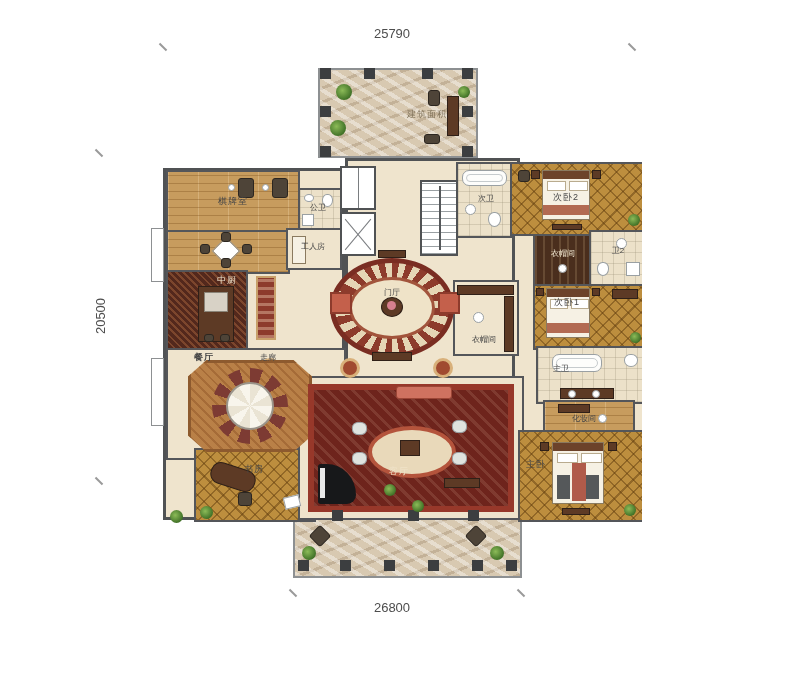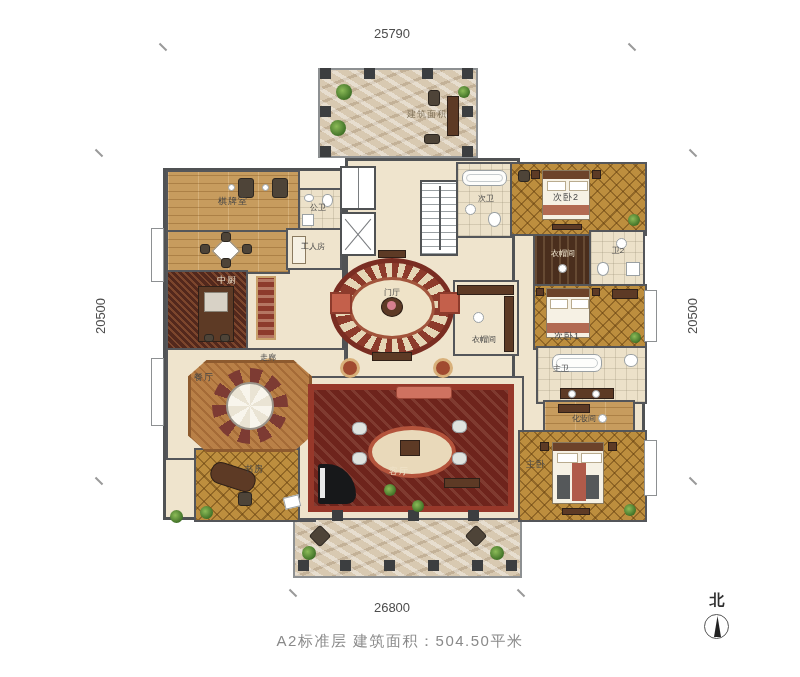--- a/index.html
+++ b/index.html
@@ -1,16 +1,16 @@
 <!DOCTYPE html>
 <html><head>
 <meta charset="utf-8">
 <style>
   html,body{margin:0;padding:0;background:#fff;}
-  #canvas{position:relative;width:800px;height:677px;background:#ffffff;overflow:hidden;
+  #canvas{position:relative;width:642px;height:677px;background:#ffffff;overflow:hidden;
           font-family:"Liberation Sans","DejaVu Sans",sans-serif;border-radius:10px;}
   .abs{position:absolute;box-sizing:border-box;}
   
   .block{position:absolute;box-sizing:border-box;background:#efe4cd;border:3px solid #505254;z-index:1;}
   .room{position:absolute;box-sizing:border-box;outline:2px solid #54565a;z-index:5;}
   .cream{background:#efe4cd;}
   .tile{background:#ece1c9;background-image:
         repeating-linear-gradient(0deg,rgba(150,140,115,.28) 0 1px,transparent 1px 11px),
         repeating-linear-gradient(90deg,rgba(150,140,115,.28) 0 1px,transparent 1px 11px);}
   .wood{background:#c79c5e;background-image:
@@ -102,21 +102,20 @@
   <div class="dim vert" style="left:692px;top:316px;">20500</div>
   <div class="tick" style="left:158px;top:46px;"></div>
   <div class="tick" style="left:627px;top:46px;"></div>
   <div class="tick" style="left:94px;top:152px;"></div>
   <div class="tick" style="left:94px;top:480px;"></div>
   <div class="tick" style="left:688px;top:152px;"></div>
   <div class="tick" style="left:688px;top:480px;"></div>
   <div class="tick" style="left:288px;top:592px;"></div>
   <div class="tick" style="left:516px;top:592px;"></div>
 
-  <div class="caption">A2标准层 建筑面积：504.50平米</div>
   <div class="north-char">北</div>
   <div class="compass"></div>
   <div class="needle"></div>
 
   <div class="stone abs" style="left:318px;top:68px;width:160px;height:90px;"></div>
   <div class="block" style="left:163px;top:168px;width:182px;height:352px;"></div>
   <div class="block" style="left:345px;top:158px;width:175px;height:362px;"></div>
   <div class="block" style="left:512px;top:162px;width:133px;height:358px;"></div>
   <div class="stone abs" style="left:293px;top:518px;width:229px;height:60px;z-index:2;"></div>
 
@@ -289,28 +288,28 @@
   <div class="f chair" style="left:312px;top:528px;width:16px;height:16px;transform:rotate(45deg);"></div>
   <div class="f chair" style="left:468px;top:528px;width:16px;height:16px;transform:rotate(45deg);"></div>
   <div class="plant" style="left:302px;top:546px;width:14px;height:14px;"></div>
   <div class="plant" style="left:490px;top:546px;width:14px;height:14px;"></div>
 
   <div class="lbl" style="left:427px;top:114px;color:#7d6f56;">建筑面积</div>
   <div class="lbl" style="left:233px;top:201px;">棋牌室</div>
   <div class="lbl sm" style="left:318px;top:207px;">公卫</div>
   <div class="lbl sm" style="left:313px;top:246px;">工人房</div>
   <div class="lbl lt" style="left:227px;top:280px;">中厨</div>
-  <div class="lbl" style="left:204px;top:377px;">餐厅</div>
+  <div class="lbl" style="left:204px;top:357px;font-weight:bold;">餐厅</div>
   <div class="lbl sm" style="left:268px;top:357px;">走廊</div>
   <div class="lbl" style="left:254px;top:469px;">书房</div>
   <div class="lbl sm" style="left:392px;top:292px;z-index:31;">门厅</div>
   <div class="lbl sm" style="left:484px;top:339px;">衣帽间</div>
   <div class="lbl" style="left:399px;top:471px;color:#efe2c8;">客厅</div>
   <div class="lbl sm" style="left:486px;top:198px;">次卫</div>
   <div class="lbl" style="left:566px;top:197px;">次卧2</div>
   <div class="lbl sm lt" style="left:563px;top:253px;">衣帽间</div>
   <div class="lbl sm" style="left:618px;top:250px;">卫2</div>
-  <div class="lbl" style="left:567px;top:302px;margin-top:34px;">次卧1</div>
+  <div class="lbl" style="left:567px;top:302px;">次卧1</div>
   <div class="lbl sm" style="left:561px;top:368px;">主卫</div>
   <div class="lbl sm" style="left:584px;top:418px;">化妆间</div>
   <div class="lbl" style="left:536px;top:464px;">主卧</div>
 
 </div>
 
 </body></html>

